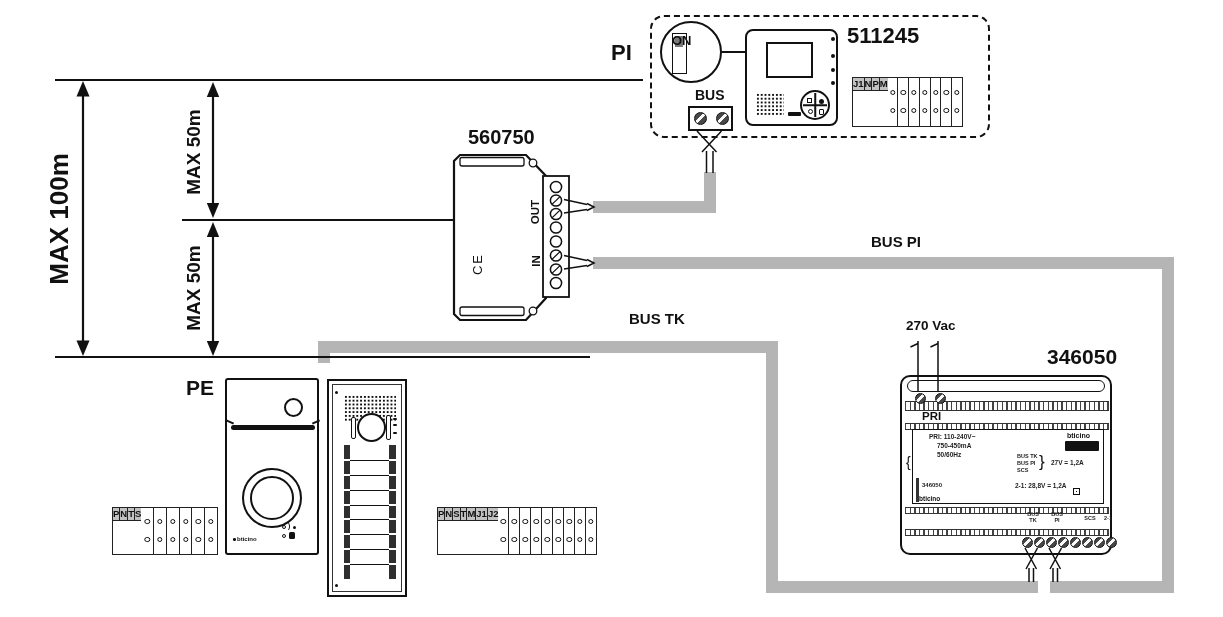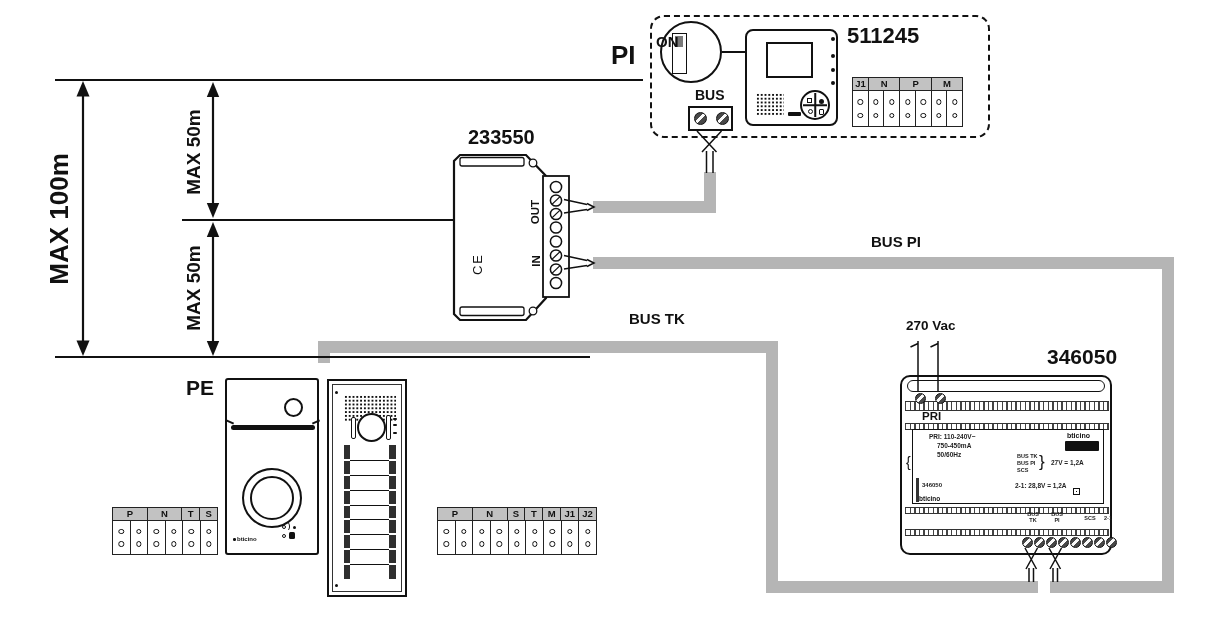--- a/index.html
+++ b/index.html
@@ -6,21 +6,21 @@
   #diagram{position:relative;width:1223px;height:617px;background:#fff;
     font-family:"Liberation Sans",sans-serif;color:#111;overflow:hidden}
   .abs{position:absolute}
   .lbl{position:absolute;font-weight:bold;color:#111;white-space:nowrap;z-index:10;line-height:1}
   .rot{transform:translate(-50%,-50%) rotate(-90deg)}
   #wires{position:absolute;left:0;top:0;z-index:5;pointer-events:none}
   .comp{position:absolute;z-index:2;box-sizing:border-box}
   .panel{border:2.4px solid #111;background:#fff;border-radius:3px}
   .circ{border:2.2px solid #111;border-radius:50%;background:#fff;box-sizing:border-box}
   
-  .tblock{position:absolute;z-index:2;border:1.6px solid #222;background:#fff;display:flex;flex-direction:column;box-sizing:border-box}
+  .tblock{position:absolute;z-index:2;border:1.6px solid #222;background:#fff;display:flex;flex-direction:row;box-sizing:border-box}
   .tb-hdr{display:flex;height:12px;background:#c2c2c2;border-bottom:1.4px solid #222}
   .tb-hcell{display:flex;align-items:center;justify-content:center;font-weight:bold;font-size:9.5px;line-height:1;border-right:1.3px solid #222;box-sizing:border-box}
   .tb-hcell:last-child{border-right:none}
   .tb-body{flex:1;display:flex}
   .tb-col{flex:1;position:relative;border-right:1.1px solid #222;box-sizing:border-box}
   .tb-col:last-child{border-right:none}
   .tdot{position:absolute;left:50%;transform:translateX(-50%);width:3.4px;height:3.4px;border:1.2px solid #111;border-radius:50%;background:#fff}
   
   .screwD{position:absolute;border-radius:50%;border:1.2px solid #111;z-index:3;box-sizing:content-box;
     background:linear-gradient(135deg,#484848 38%,#fafafa 38%,#fafafa 56%,#484848 56%)}
@@ -101,28 +101,28 @@
       <path d="M1049 548 L1060.5 569 M1061.5 548 L1050 569 M1053 568 L1053 582 M1057.5 568 L1057.5 582"></path>
       <path d="M918 341 L918 392 M938 341 L938 392 M910.5 347 L918 343.5 M930.5 347 L938 343.5"></path>
     </g>
     <line x1="722" y1="52" x2="745" y2="52" stroke="#111" stroke-width="2"></line>
   </svg>
 
   <div class="lbl rot" style="left:59px;top:219px;font-size:26px">MAX 100m</div>
   <div class="lbl rot" style="left:193px;top:152px;font-size:19px">MAX 50m</div>
   <div class="lbl rot" style="left:193px;top:288px;font-size:19px">MAX 50m</div>
 
-  <div class="lbl" style="left:611px;top:42px;font-size:26px">PI</div>
+  <div class="lbl" style="left:611px;top:42px;font-size:22px">PI</div>
   <div class="comp" style="left:650px;top:15px;width:340px;height:123px;border:2.4px dashed #111;border-radius:14px"></div>
   <div class="comp circ" style="left:660px;top:21px;width:62px;height:62px">
     <span class="abs" style="left:10px;top:10px;width:15px;height:41px;border:1.8px solid #111;background:#fff;box-sizing:border-box">
       <span class="abs" style="left:1.5px;top:1.5px;width:8.5px;height:11px;background:#7a7a7a"></span>
     </span>
   </div>
-  <div class="lbl" style="left:656px;top:34px;font-size:15px">ON</div>
+  <div class="lbl" style="left:672px;top:34px;font-size:13px">ON</div>
 
   <div class="comp" style="left:745px;top:29px;width:93px;height:97px;border:2.4px solid #111;border-radius:8px;background:#fff">
     <span class="abs" style="left:19px;top:11px;width:47px;height:36px;border:2px solid #111;box-sizing:border-box"></span>
     <span class="dotf" style="left:84px;top:6px;width:4px;height:4px"></span>
     <span class="dotf" style="left:84px;top:23px;width:4px;height:4px"></span>
     <span class="dotf" style="left:84px;top:37px;width:4px;height:4px"></span>
     <span class="dotf" style="left:84px;top:50px;width:4px;height:4px"></span>
     <span class="grille" style="left:9px;top:62px;width:28px;height:22px"></span>
     <span class="smudge" style="left:41px;top:81px;width:13px;height:4px"></span>
     <span class="abs circ" style="left:53px;top:59px;width:30px;height:30px">
@@ -174,21 +174,21 @@
           <span class="tdot" style="top:24%"></span>
           <span class="tdot" style="top:62%"></span>
         </div>
         <div class="tb-col">
           <span class="tdot" style="top:24%"></span>
           <span class="tdot" style="top:62%"></span>
         </div>
       </div>
     </div>
 
-  <div class="lbl" style="left:468px;top:127px;font-size:20px">233550</div>
+  <div class="lbl" style="left:468px;top:127px;font-size:20px">560750</div>
   <div class="lbl rot" style="left:536px;top:212px;font-size:11.5px">OUT</div>
   <div class="lbl rot" style="left:537px;top:261px;font-size:11.5px">IN</div>
   <div class="lbl rot" style="left:477px;top:264px;font-size:13px;letter-spacing:2px;font-weight:normal">CE</div>
 
   <div class="lbl" style="left:629px;top:311px;font-size:15px;font-weight:600">BUS TK</div>
   <div class="lbl" style="left:871px;top:234px;font-size:15px;font-weight:600">BUS PI</div>
 
   <div class="lbl" style="left:186px;top:377px;font-size:21px">PE</div>
 
   <div class="comp panel" style="left:225px;top:378px;width:94px;height:177px">

